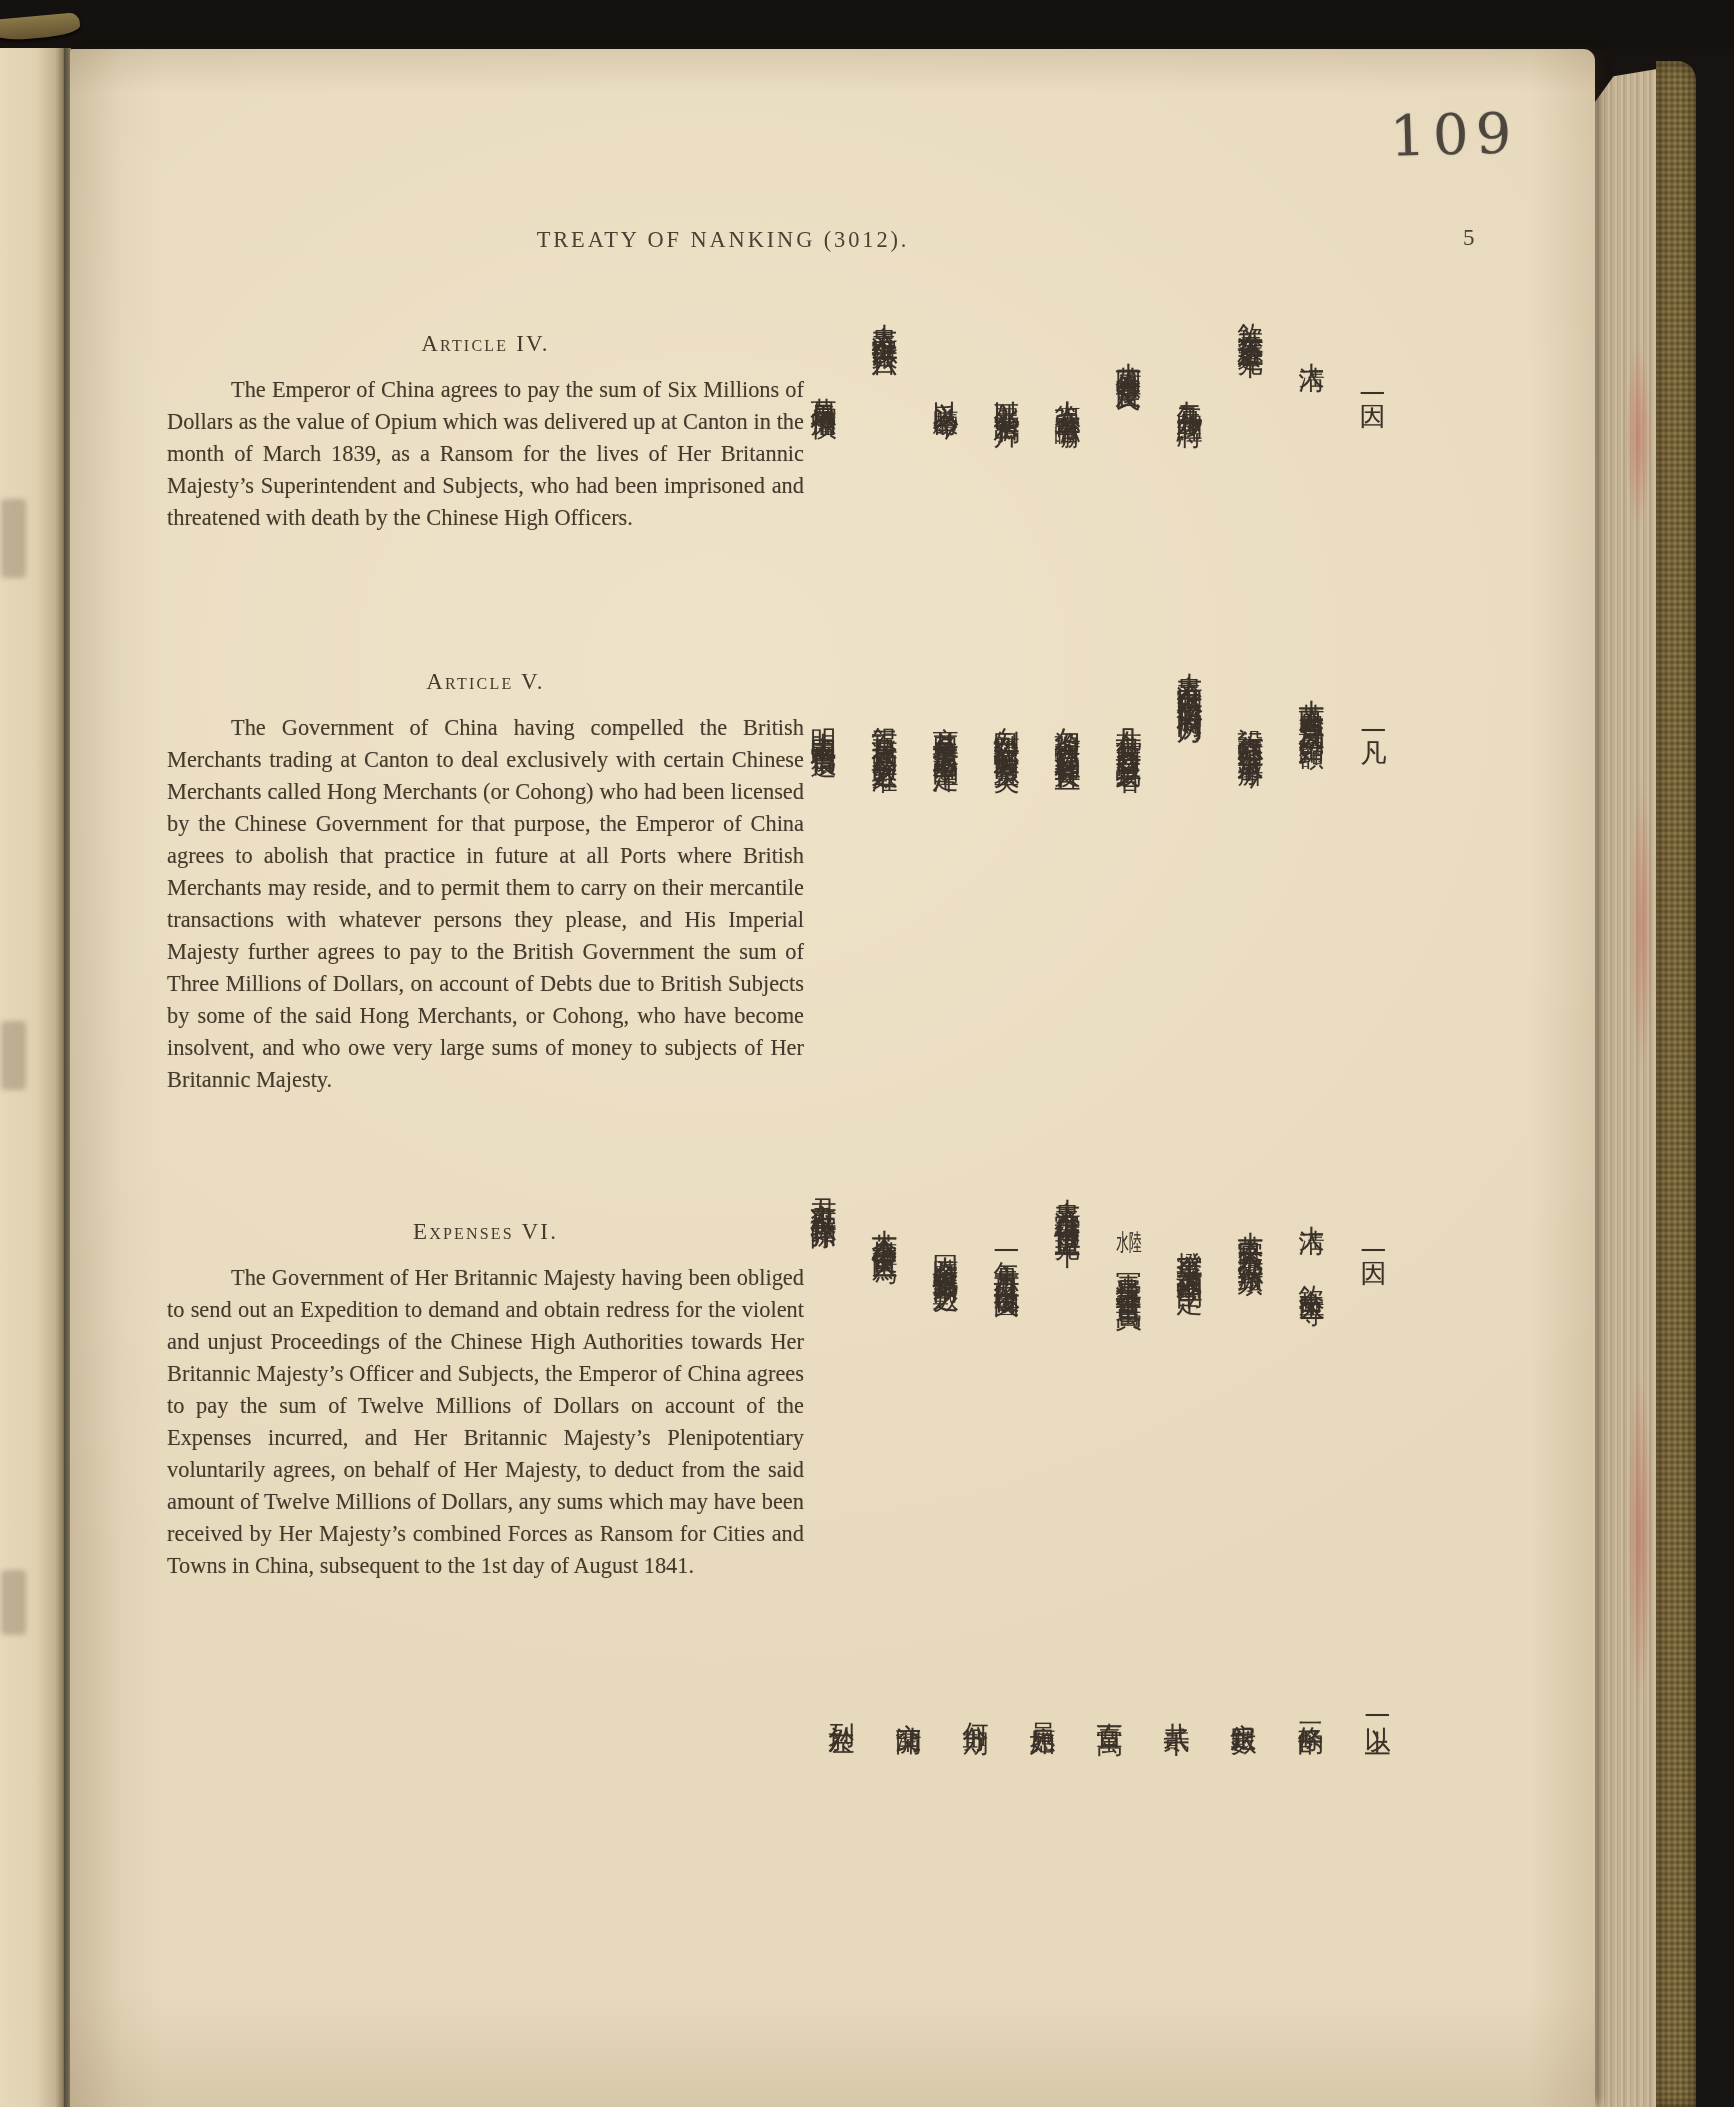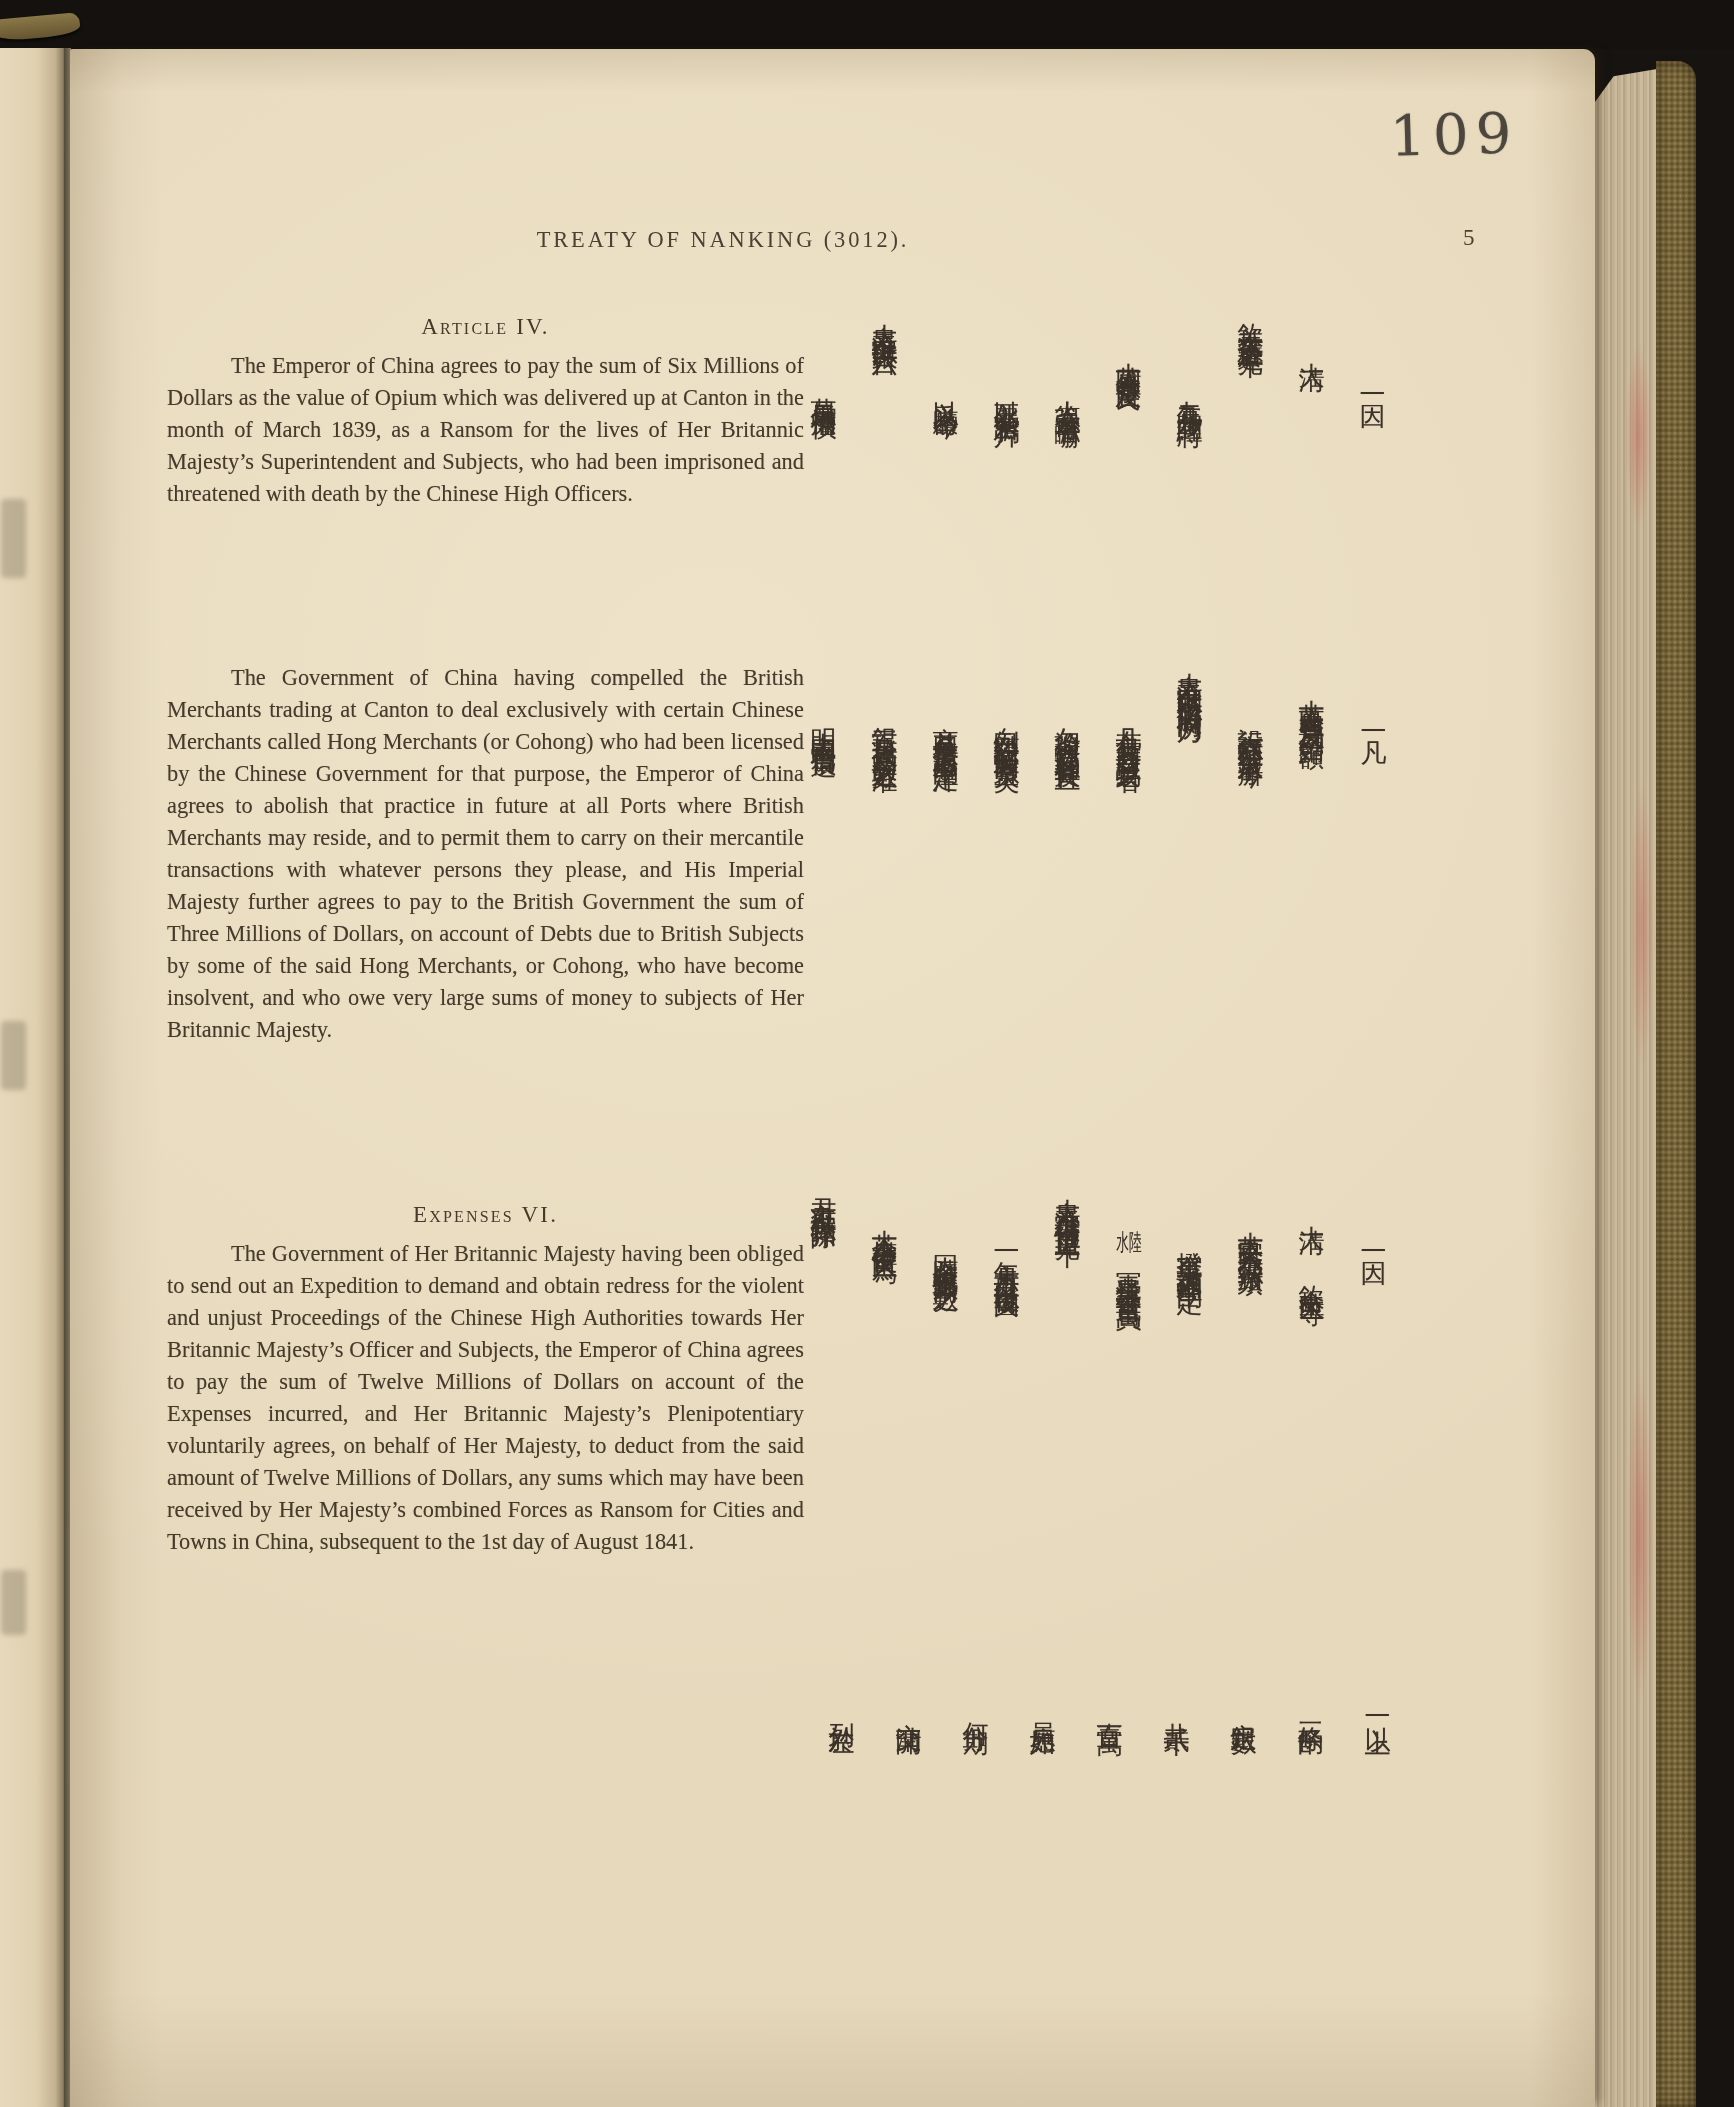--- a/index.html
+++ b/index.html
@@ -57,21 +57,21 @@
   
   .stamp{position:absolute;left:1320px;top:53px;font-family:"DejaVu Serif",serif;
     font-size:56px;letter-spacing:7.2px;color:rgba(58,54,48,.82);
     transform:rotate(-1.6deg);text-shadow:0 0 1.4px rgba(58,54,48,.45);}
   .running-head{position:absolute;left:653px;top:178px;transform:translateX(-50%);
     white-space:nowrap;font-size:22.4px;letter-spacing:2.9px;color:#4a4034;}
   .folio{position:absolute;left:1393px;top:176px;font-size:23px;color:#4a4034;}
 
   
   .article{position:absolute;left:97px;width:637px;color:#453a2c;}
-  .article h2{margin:0;font-size:23px;font-weight:normal;font-variant:small-caps;
+  .article h2{margin:17px;font-size:23px;font-weight:normal;font-variant:small-caps;
     letter-spacing:2.2px;text-align:center;color:#46392b;}
   .article p{margin:10px 0 0 0;font-size:22.4px;line-height:32px;text-align:justify;
     text-indent:64px;text-shadow:0 0 0.7px rgba(70,58,44,.35);}
   #art-iv{top:265px;} #art-v{top:603px;} #art-vi{top:1153px;} #art-vii{top:1640px;}
 
   
   .cn-block{position:absolute;writing-mode:vertical-rl;text-orientation:upright;
     font-family:"DejaVu Serif",serif;font-size:26px;letter-spacing:3.6px;color:#3a3129;
     text-shadow:0 0 0.7px rgba(60,50,40,.35);}
   .cn-col{white-space:nowrap;}
@@ -106,20 +106,21 @@
 
     <div class="running-head">TREATY OF NANKING (3012).</div>
     <div class="folio">5</div>
 
     <section class="article" id="art-iv">
       <h2>Article IV.</h2>
       <p>The Emperor of China agrees to pay the sum of Six Millions of Dollars as the value of Opium which was delivered up at Canton in the month of March 1839, as a Ransom for the lives of Her Britannic Majesty’s Superintendent and Subjects, who had been imprisoned and threatened with death by the Chinese High Officers.</p>
     </section>
 
     <section class="article" id="art-v">
+      <h2>Article V.</h2>
       <p>The Government of China having compelled the British Merchants trading at Canton to deal exclusively with certain Chinese Merchants called Hong Merchants (or Cohong) who had been licensed by the Chinese Government for that purpose, the Emperor of China agrees to abolish that practice in future at all Ports where British Merchants may reside, and to permit them to carry on their mercantile transactions with whatever persons they please, and His Imperial Majesty further agrees to pay to the British Government the sum of Three Millions of Dollars, on account of Debts due to British Subjects by some of the said Hong Merchants, or Cohong, who have become insolvent, and who owe very large sums of money to subjects of Her Britannic Majesty.</p>
     </section>
 
     <section class="article" id="art-vi">
       <h2>Expenses VI.</h2>
       <p>The Government of Her Britannic Majesty having been obliged to send out an Expedition to demand and obtain redress for the violent and unjust Proceedings of the Chinese High Authorities towards Her Britannic Majesty’s Officer and Subjects, the Emperor of China agrees to pay the sum of Twelve Millions of Dollars on account of the Expenses incurred, and Her Britannic Majesty’s Plenipotentiary voluntarily agrees, on behalf of Her Majesty, to deduct from the said amount of Twelve Millions of Dollars, any sums which may have been received by Her Majesty’s combined Forces as Ransom for Cities and Towns in China, subsequent to the 1st day of August 1841.</p>
     </section>
 
     <section class="article" id="art-vii">
     </section>

